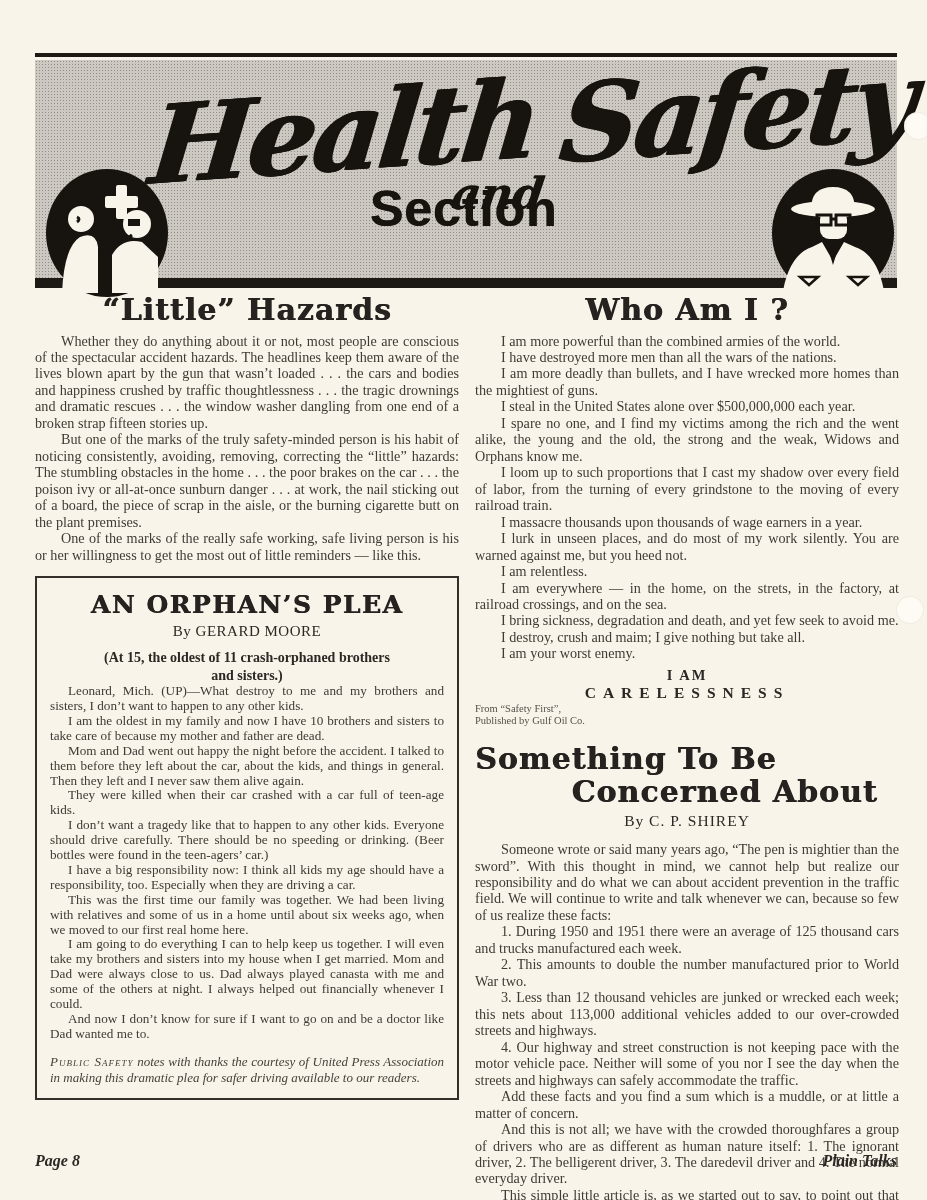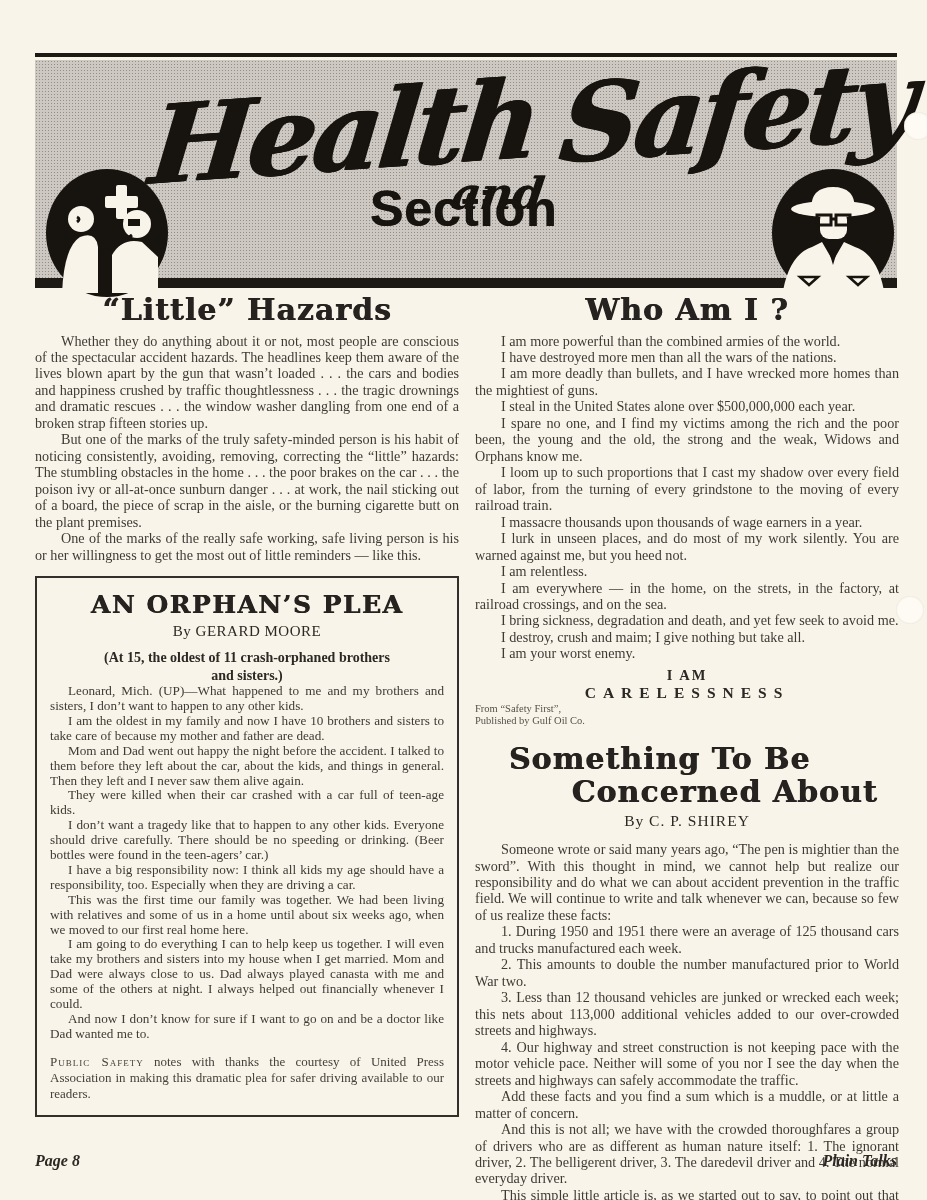--- a/index.html
+++ b/index.html
@@ -71,36 +71,36 @@
   .plea-byline {
     text-align:center; font-weight:normal; font-size:15px; margin-bottom:9px;
     letter-spacing:0.5px; color:#2c2824;
   }
   .plea-sub {
     text-align:center; font-weight:bold; font-size:14px; line-height:1.25;
     color:#2c2824;
   }
   .plea-box .body p { font-size:13.2px; line-height:1.13; text-indent:18px; }
   .plea-note {
-    margin-top:12px; margin-bottom:4px; 
+    margin-top:12px; margin-bottom:4px; font-style:italic;
     font-size:13px; line-height:1.25; text-align:justify; color:#46413b;
   }
   .plea-note .sc { font-variant:small-caps; letter-spacing:1px; }
   
   .iam-line { text-align:center; font-weight:bold; font-size:14.5px; letter-spacing:2px; margin-top:5px; color:#2c2824; }
   .carelessness { text-align:center; font-weight:bold; font-size:15.5px; letter-spacing:7px; color:#2c2824; }
   .credit { font-size:10.5px; line-height:1.2; color:#55504a; margin-top:1px; }
   
   .headline2 {
     margin:14px 0 4px 0;
     font-family:"DejaVu Serif", serif; font-weight:bold; color:#262220;
     font-size:30px; line-height:1.1; letter-spacing:1px;
     text-shadow:0.7px 0 #262220;
   }
-  .headline2 .l1 { display:block; text-align:center; padding-right:55px; }
+  .headline2 .l1 { display:block; text-align:left; padding-right:55px; }
   .headline2 .l2 { display:block; text-align:center; padding-left:75px; }
   .byline2 { text-align:center; font-size:15.5px; letter-spacing:1px; margin:2px 0 11px 0; color:#2c2824; }
   
   .footer {
     position:absolute; left:35px; right:30px; top:1152px;
     display:flex; justify-content:space-between;
     font-weight:bold; font-style:italic; font-size:16px; color:#2c2824;
   }
   
   .hole {
@@ -174,21 +174,21 @@
       </div>
 
       <div class="plea-box">
         <h3>AN ORPHAN’S PLEA</h3>
         <div class="plea-byline">By GERARD MOORE</div>
         <div class="plea-sub">
           <span>(At 15, the oldest of 11 crash-orphaned brothers</span><br>
           <span>and sisters.)</span>
         </div>
         <div class="body">
-          <p>Leonard, Mich. (UP)—What happened to me and my brothers and sisters, I don’t want to happen to any other kids.</p>
+          <p>Leonard, Mich. (UP)—What destroy to me and my brothers and sisters, I don’t want to happen to any other kids.</p>
           <p>I am the oldest in my family and now I have 10 brothers and sisters to take care of because my mother and father are dead.</p>
           <p>Mom and Dad went out happy the night before the accident.  I talked to them before they left about the car, about the kids, and things in general.  Then they left and I never saw them alive again.</p>
           <p>They were killed when their car crashed with a car full of teen-age kids.</p>
           <p>I don’t want a tragedy like that to happen to any other kids.  Everyone should drive carefully.  There should be no speeding or drinking.  (Beer bottles were found in the teen-agers’ car.)</p>
           <p>I have a big responsibility now:  I think all kids my age should have a responsibility, too.  Especially when they are driving a car.</p>
           <p>This was the first time our family was together.  We had been living with relatives and some of us in a home until about six weeks ago, when we moved to our first real home here.</p>
           <p>I am going to do everything I can to help keep us together.  I will even take my brothers and sisters into my house when I get married.  Mom and Dad were always close to us.  Dad always played canasta with me and some of the others at night.  I always helped out financially whenever I could.</p>
           <p>And now I don’t know for sure if I want to go on and be a doctor like Dad wanted me to.</p>
         </div>
         <div class="plea-note">
@@ -198,21 +198,21 @@
     </div>
 
     <div class="col-right">
       <div>
         <h2 class="headline">Who Am I ?</h2>
         <div class="body">
           <p>I am more powerful than the combined armies of the world.</p>
           <p>I have destroyed more men than all the wars of the nations.</p>
           <p>I am more deadly than bullets, and I have wrecked more homes than the mightiest of guns.</p>
           <p>I steal in the United States alone over $500,000,000 each year.</p>
-          <p>I spare no one, and I find my victims among the rich and the poor been, the young and the old, the strong and the weak, Widows and Orphans know me.</p>
+          <p>I spare no one, and I find my victims among the rich and the went alike, the young and the old, the strong and the weak, Widows and Orphans know me.</p>
           <p>I loom up to such proportions that I cast my shadow over every field of labor, from the turning of every grindstone to the moving of every railroad train.</p>
           <p>I massacre thousands upon thousands of wage earners in a year.</p>
           <p>I lurk in unseen places, and do most of my work silently.  You are warned against me, but you heed not.</p>
           <p>I am relentless.</p>
           <p>I am everywhere — in the home, on the strets, in the factory, at railroad crossings, and on the sea.</p>
           <p>I bring sickness, degradation and death, and yet few seek to avoid me.</p>
           <p>I destroy, crush and maim; I give nothing but take all.</p>
           <p>I am your worst enemy.</p>
         </div>
         <div class="iam-line">I AM</div>

